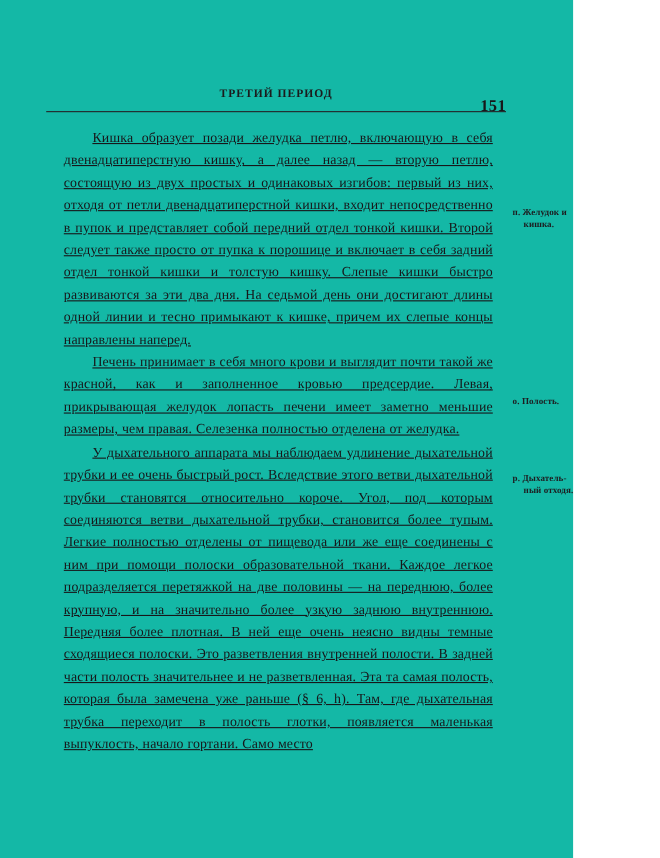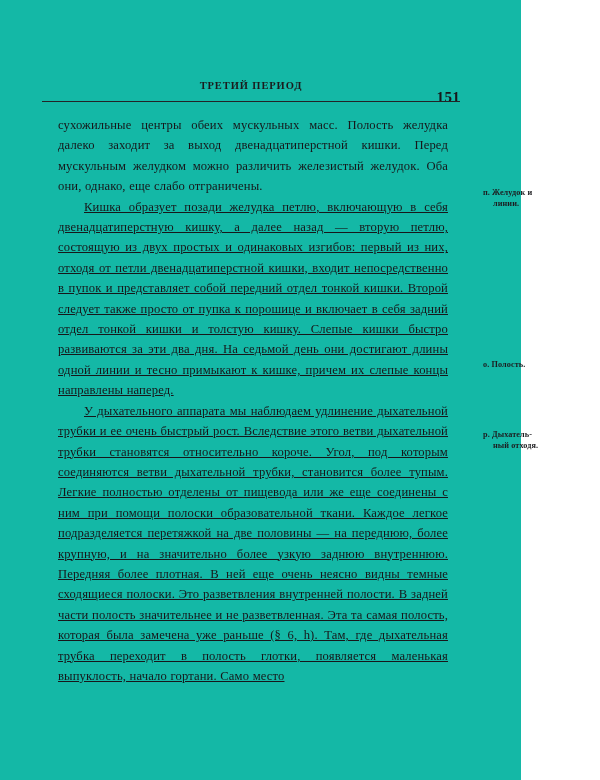--- a/index.html
+++ b/index.html
@@ -92,48 +92,47 @@
     width: 118px;
   }
   .margin-note {
     position: absolute;
     font-size: 8.2px;
     font-weight: bold;
     line-height: 11.4px;
     color: #1d1d20;
     letter-spacing: 0.1px;
     width: 112px;
-    margin-left: 17px;
   }
   .margin-note .note-cont {
     display: block;
     padding-left: 10px;
   }
 </style>
 </head>
 <body>
 
 <div class="page">
 
   <div class="running-head">
     <div class="running-head-title">ТРЕТИЙ ПЕРИОД</div>
     <div class="running-head-folio">151</div>
   </div>
   <div class="head-rule"></div>
 
   <div class="text-column">
-    <p class="para">сухожильные центры обеих мускульных масс. Полость желудка далеко заходит за выход двенадцатиперстной кишки. Перед мускульным желудком можно различить железистый желудок. Оба они, однако, еще слабо отграничены.</p>
     <p class="para indent">Кишка образует позади желудка петлю, включающую в себя двенадцатиперстную кишку, а далее назад — вторую петлю, состоящую из двух простых и одинаковых изгибов: первый из них, отходя от петли двенадцатиперстной кишки, входит непосредственно в пупок и представляет собой передний отдел тонкой кишки. Второй следует также просто от пупка к порошице и включает в себя задний отдел тонкой кишки и толстую кишку. Слепые кишки быстро развиваются за эти два дня. На седьмой день они достигают длины одной линии и тесно примыкают к кишке, причем их слепые концы направлены наперед.</p>
+    <p class="para indent">Печень принимает в себя много крови и выглядит почти такой же красной, как и заполненное кровью предсердие. Левая, прикрывающая желудок лопасть печени имеет заметно меньшие размеры, чем правая. Селезенка полностью отделена от желудка.</p>
     <p class="para indent">У дыхательного аппарата мы наблюдаем удлинение дыхательной трубки и ее очень быстрый рост. Вследствие этого ветви дыхательной трубки становятся относительно короче. Угол, под которым соединяются ветви дыхательной трубки, становится более тупым. Легкие полностью отделены от пищевода или же еще соединены с ним при помощи полоски образовательной ткани. Каждое легкое подразделяется перетяжкой на две половины — на переднюю, более крупную, и на значительно более узкую заднюю внутреннюю. Передняя более плотная. В ней еще очень неясно видны темные сходящиеся полоски. Это разветвления внутренней полости. В задней части полость значительнее и не разветвленная. Эта та самая полость, которая была замечена уже раньше (§ 6, h). Там, где дыхательная трубка переходит в полость глотки, появляется маленькая выпуклость, начало гортани. Само место</p>
   </div>
 
   <div class="marginalia">
     <div class="margin-note" style="top:72px">
       <span>п. Желудок и</span>
-      <span class="note-cont">линии.</span>
+      <span class="note-cont">кишка.</span>
     </div>
     <div class="margin-note" style="top:244px">
       <span>о. Полость.</span>
     </div>
     <div class="margin-note" style="top:314px">
       <span>р. Дыхатель-</span>
       <span class="note-cont">ный отходя.</span>
     </div>
   </div>
 

